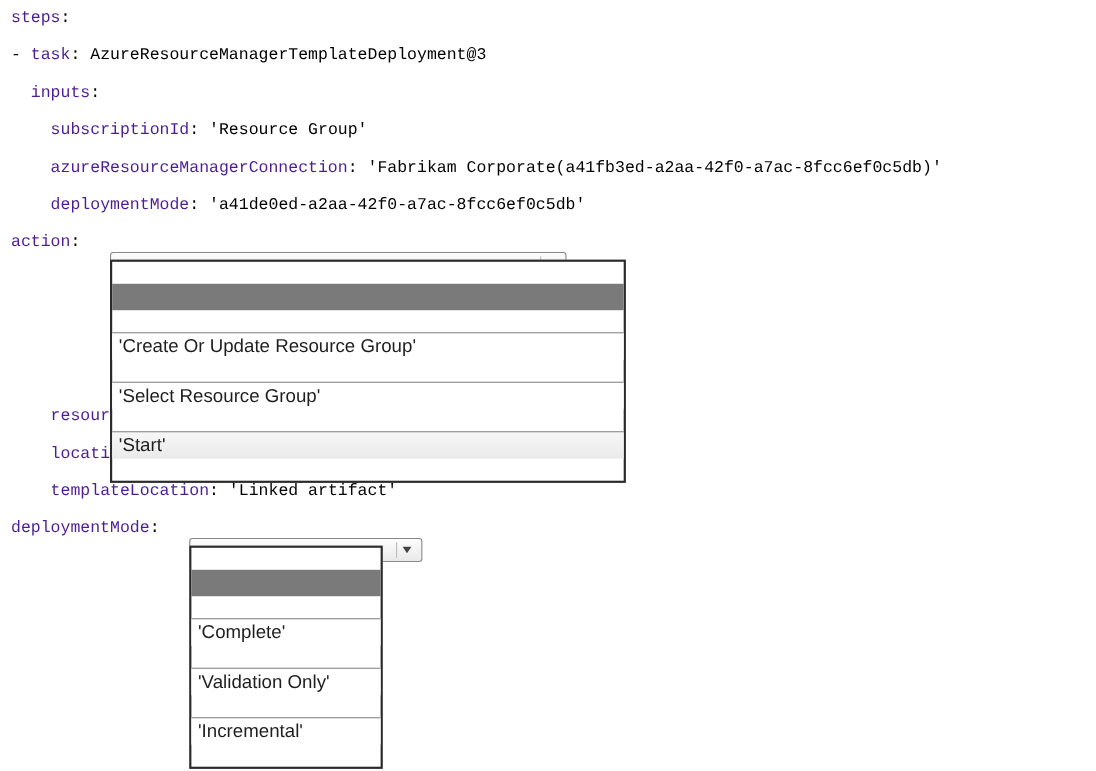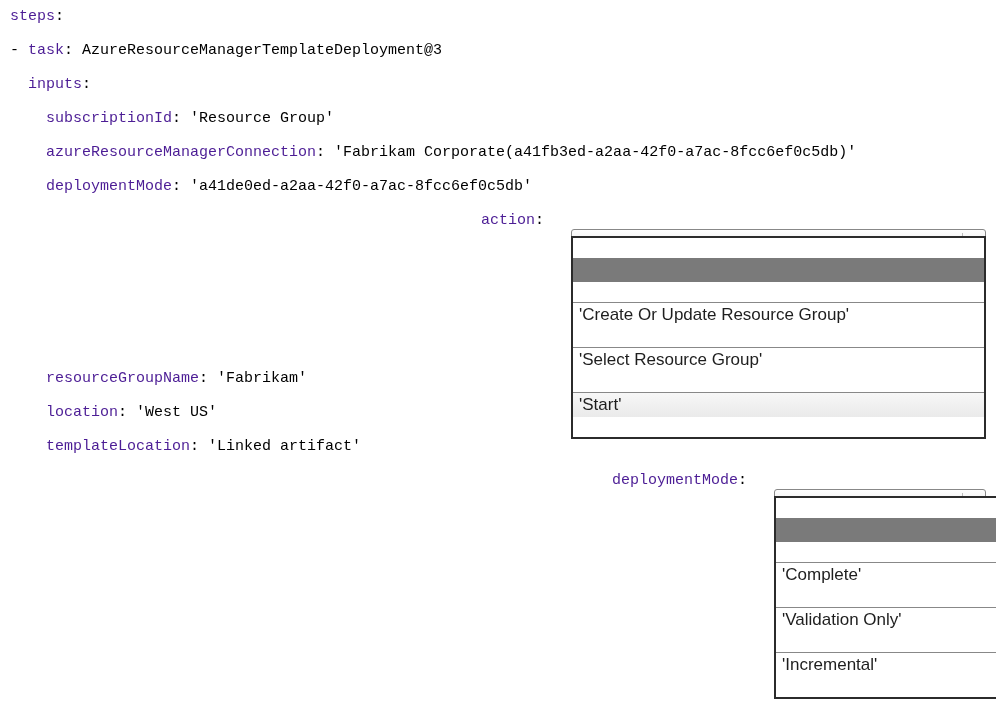--- a/index.html
+++ b/index.html
@@ -62,26 +62,26 @@
   .combo .drop .opt {
     padding: 2px 6px;
     border-top: 1px solid #888;
     background: #fff;
   }
   .combo .drop .opt.sel1 {
     background: linear-gradient(#f7f7f7, #eaeaea);
   }
 
   #action-combo .selbox { width: 415px; }
-  #action-combo .drop   { width: 415px; }
+  #action-combo .drop   { width: 469px; }
 
   #mode-combo .selbox { width: 212px; }
-  #mode-combo .drop   { width: 232px; }
+  #mode-combo .drop   { width: 176px; }
 
-  .row { display: flex; align-items: flex-start; justify-content: flex-end; }
+  .row { display: flex; align-items: flex-start; }
 </style>
 </head>
 <body>
 
 <div class="wrap"><span class="key">steps</span><span class="punct">:</span>
 
 <span class="punct">- </span><span class="key">task</span><span class="punct">: </span><span class="val">AzureResourceManagerTemplateDeployment@3</span>
 
   <span class="key">inputs</span><span class="punct">:</span>
 

